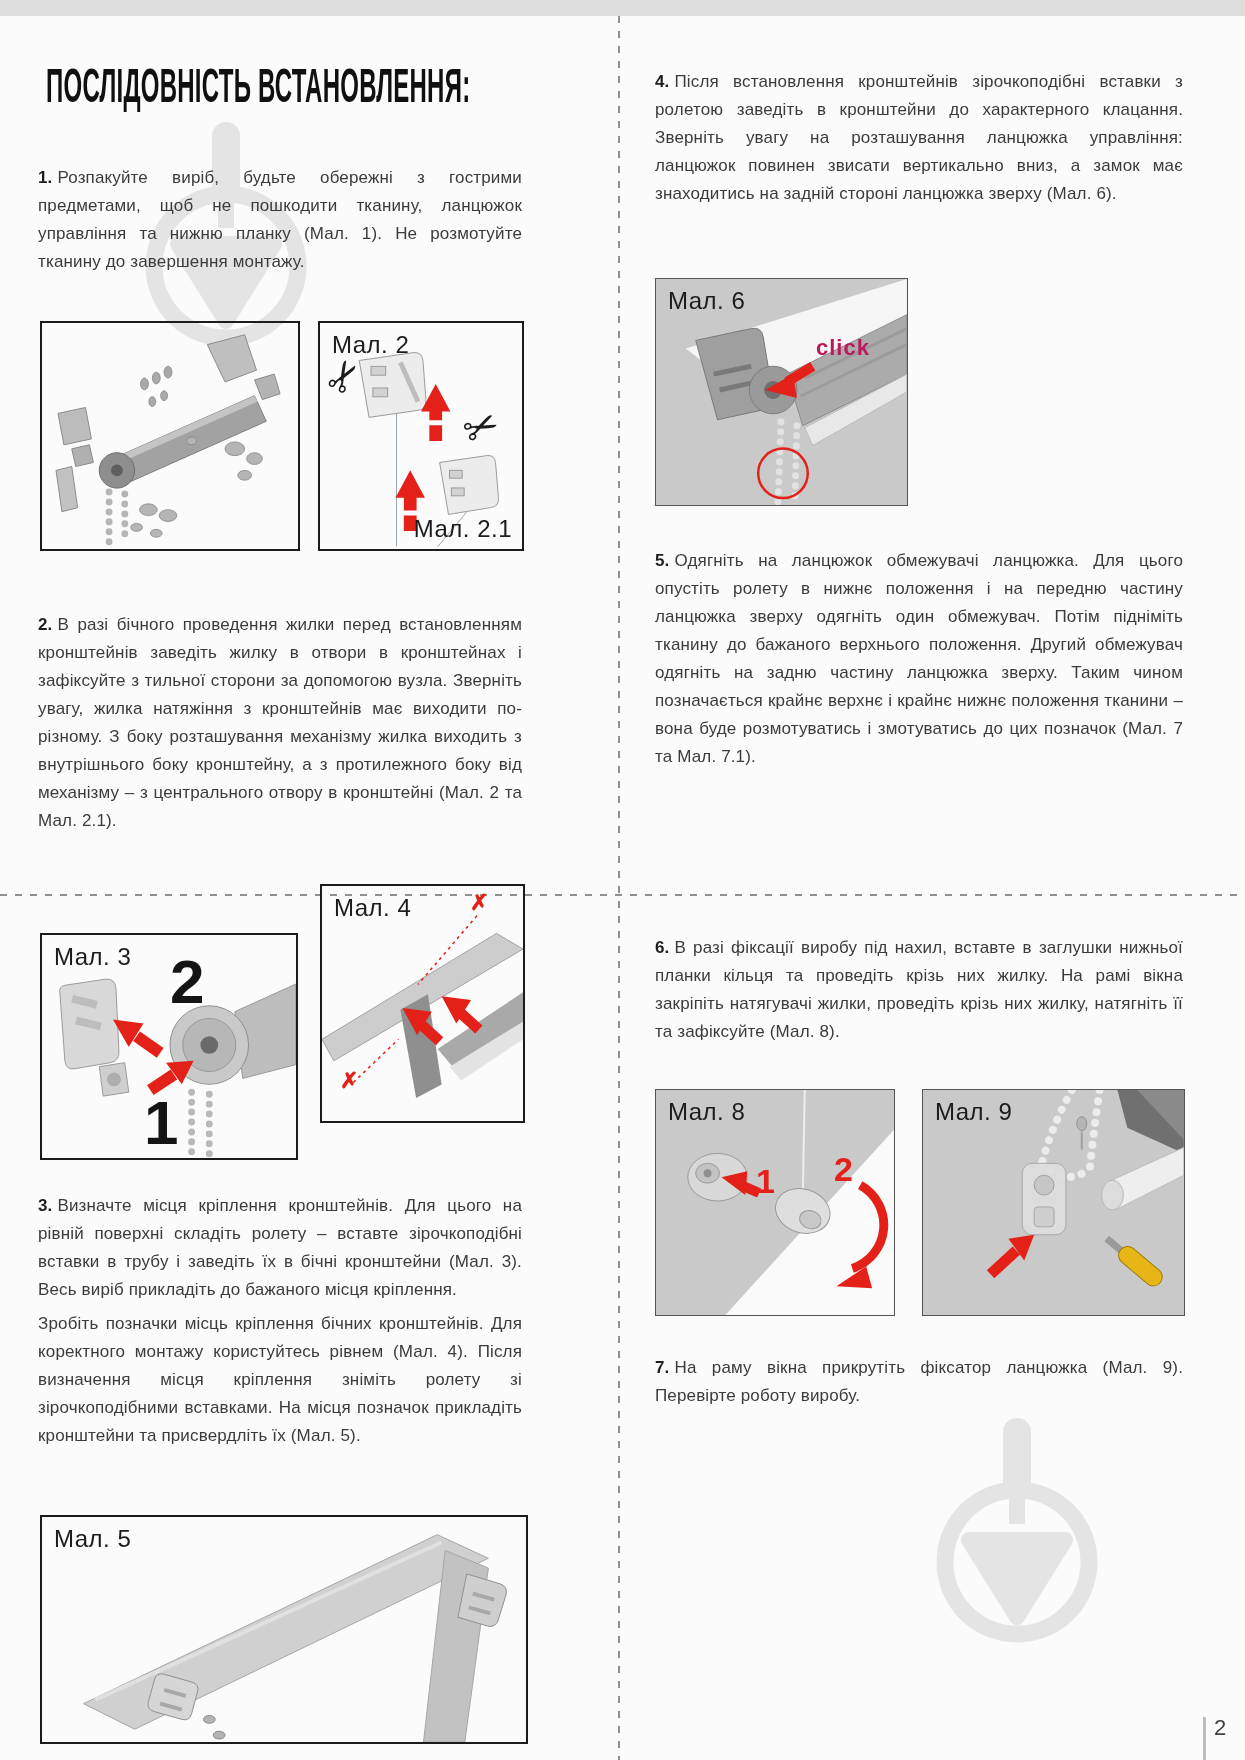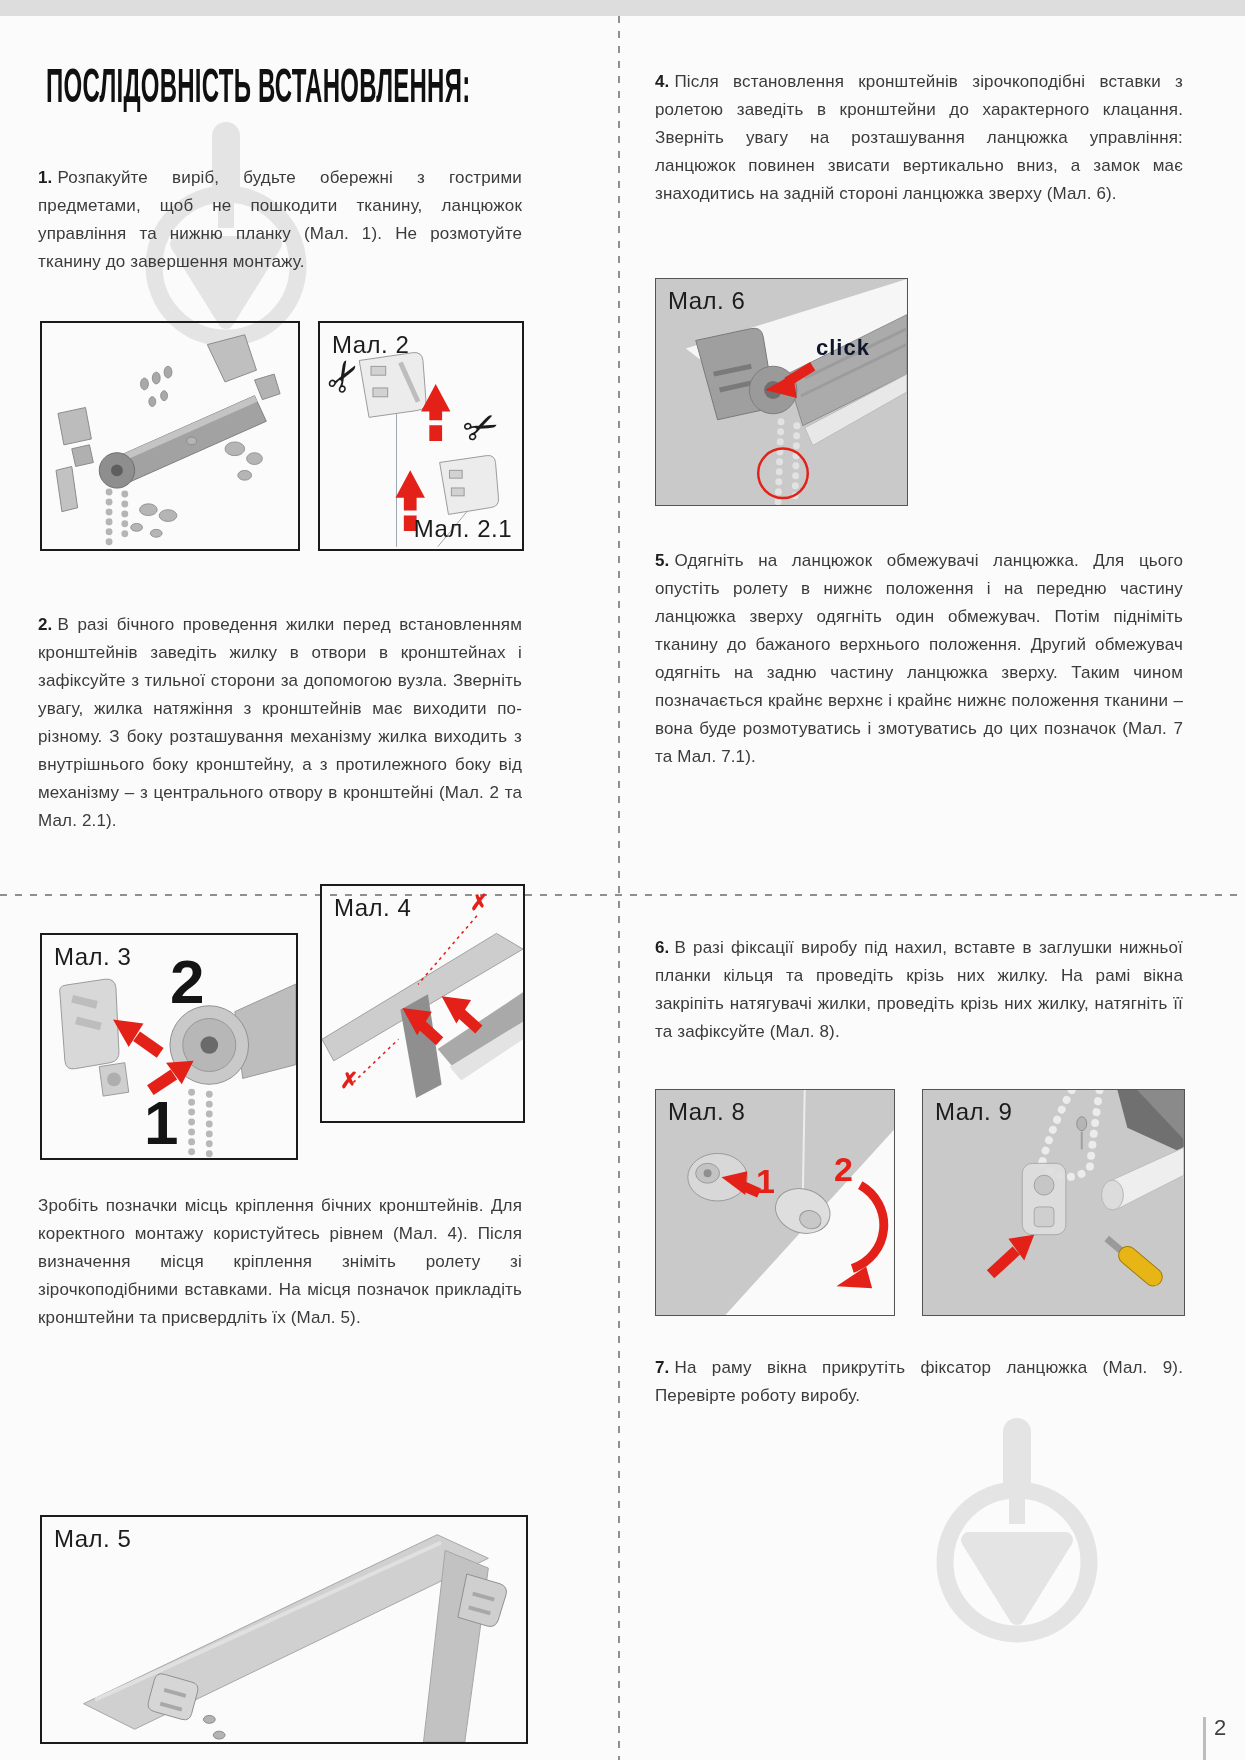--- a/index.html
+++ b/index.html
@@ -30,21 +30,21 @@
   .fig{position:absolute;box-sizing:border-box;}
   .fig--white{border:2px solid #1b1b1b;background:transparent;}
   .fig--gray{border:1.5px solid #545454;background:#c9c9c9;}
   .fig svg{position:absolute;left:0;top:0;width:100%;height:100%;}
   .fig-label{position:absolute;left:12px;top:8px;font-size:24px;color:#1c1c1c;
     letter-spacing:.5px;z-index:2;}
   .fig-label--br{left:auto;top:auto;right:10px;bottom:6px;}
   .bignum{position:absolute;font-weight:700;color:#141414;font-size:62px;line-height:1;z-index:2;}
   .red-num{position:absolute;font-weight:700;color:#e32119;font-size:34px;line-height:1;z-index:2;}
   .cross{position:absolute;font-weight:700;color:#e32119;font-size:22px;line-height:1;z-index:2;}
-  .callout{position:absolute;font-weight:700;color:#0f172a;font-size:22px;
+  .callout{position:absolute;font-weight:700;color:#be185d;font-size:22px;
     letter-spacing:1px;z-index:2;}
   
   .pnum-rule{position:absolute;left:1203px;top:1701px;width:3px;height:59px;background:#bdbdbd;}
   .pnum{position:absolute;left:1214px;top:1699px;font-size:22px;color:#3f3f3f;}
 </style>
 </head>
 <body>
 
 <div class="page">
 
@@ -168,20 +168,21 @@
       <polygon points="82,118 112,122 97,146" fill="#e32119"></polygon>
       <path d="M 160 140 L 140 122" stroke="#e32119" stroke-width="11"></path>
       <polygon points="122,106 152,110 137,134" fill="#e32119"></polygon>
     </svg>
     <span class="fig-label">Мал. 4</span>
     <span class="cross" style="left:148px;top:6px">✗</span>
     <span class="cross" style="left:18px;top:184px">✗</span>
   </div>
 
   <div class="step" style="left:38px;top:1176px;width:484px">
+    <p><b>3.</b><span>Визначте місця кріплення кронштейнів. Для цього на рівній поверхні складіть ролету – вставте зірочкоподібні вставки в трубу і заведіть їх в бічні кронштейни (Мал. 3). Весь виріб прикладіть до бажаного місця кріплення.</span></p>
     <p><span>Зробіть позначки місць кріплення бічних кронштейнів. Для коректного монтажу користуйтесь рівнем (Мал. 4). Після визначення місця кріплення зніміть ролету зі зірочкоподібними вставками. На місця позначок прикладіть кронштейни та присвердліть їх (Мал. 5).</span></p>
   </div>
 
   <div class="fig fig--white" style="left:40px;top:1499px;width:488px;height:229px">
     <svg viewBox="0 0 488 229">
       <polygon points="40,190 400,18 452,42 92,216" fill="#d0d0d0" stroke="#a5a5a5"></polygon>
       <polygon points="408,34 452,52 428,229 386,229" fill="#c2c2c2" stroke="#a5a5a5"></polygon>
       <line x1="52" y1="186" x2="404" y2="26" stroke="#e0e0e0" stroke-width="4"></line>
       <path d="M 430 58 l 34 10 q 8 3 6 11 l -8 26 q -3 8 -11 6 l -30 -9 z" fill="#cfcfcf" stroke="#8f8f8f"></path>
       <line x1="436" y1="78" x2="458" y2="84" stroke="#a8a8a8" stroke-width="4"></line>

